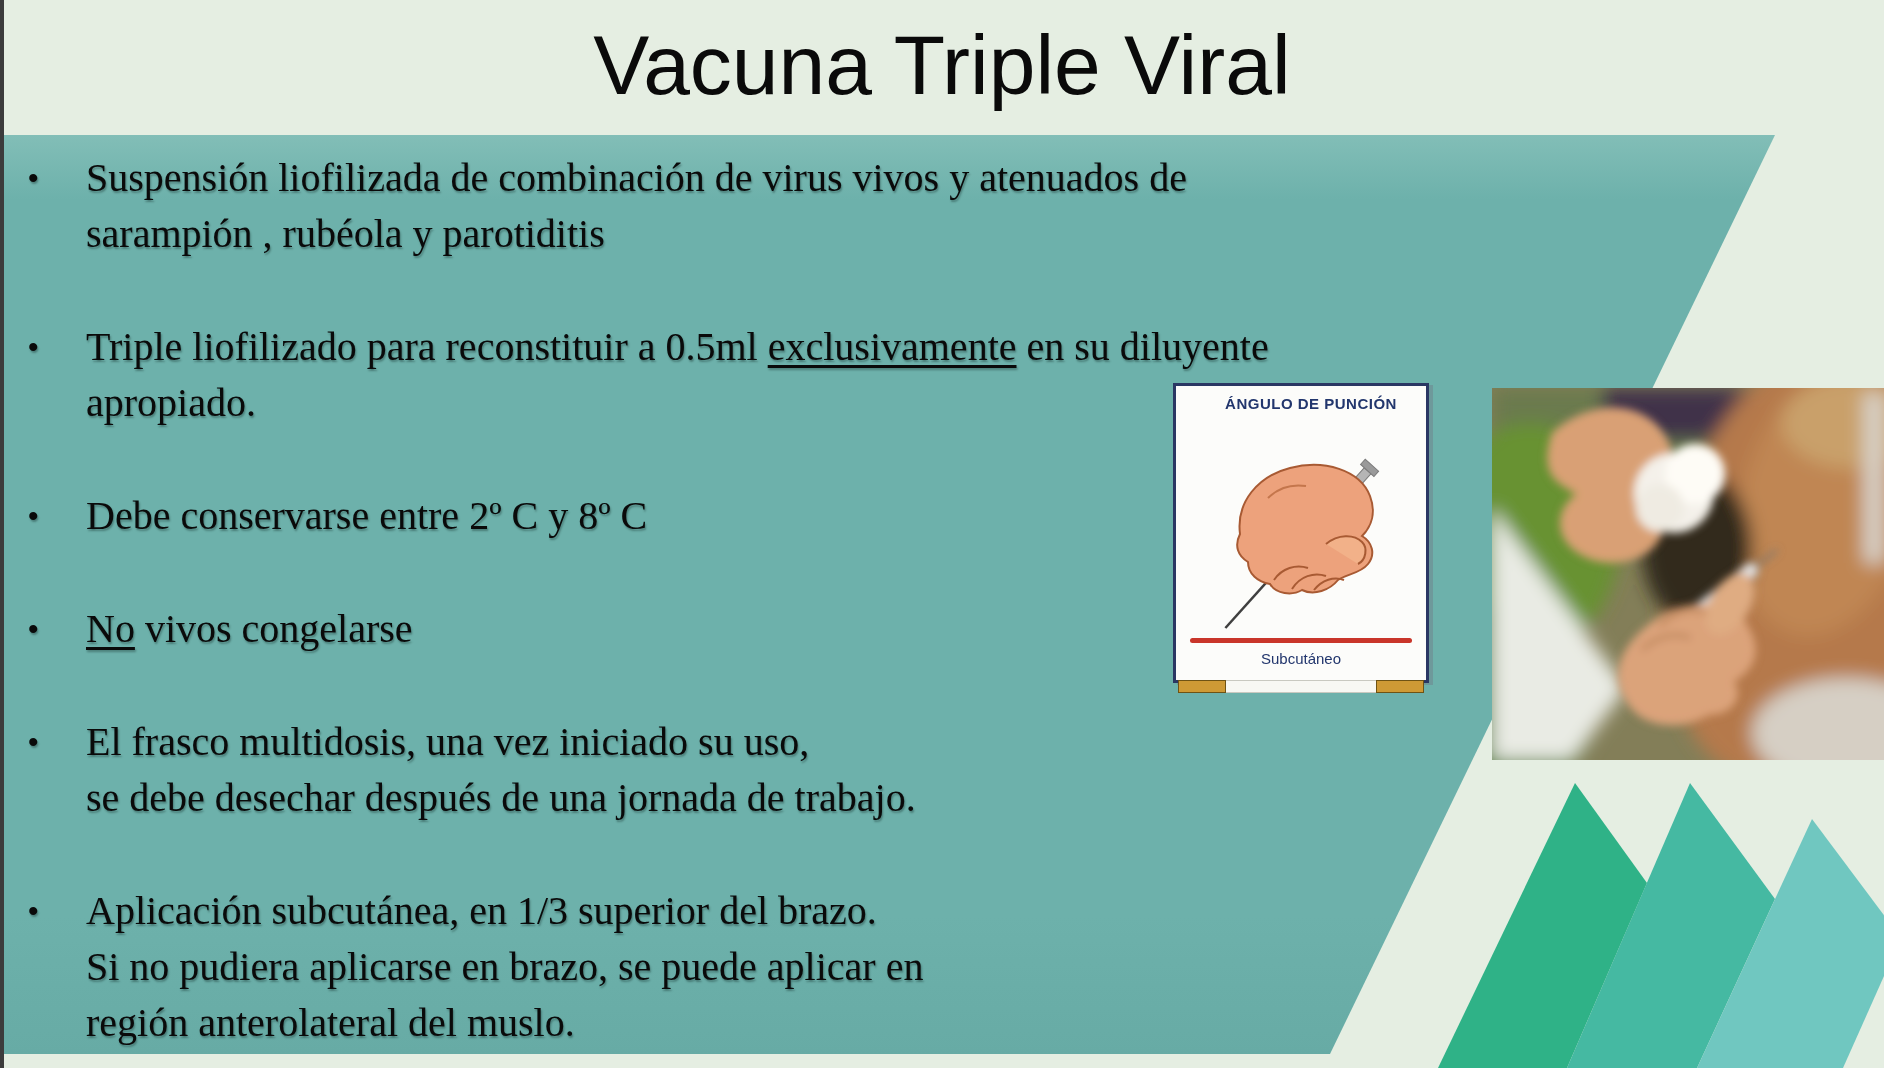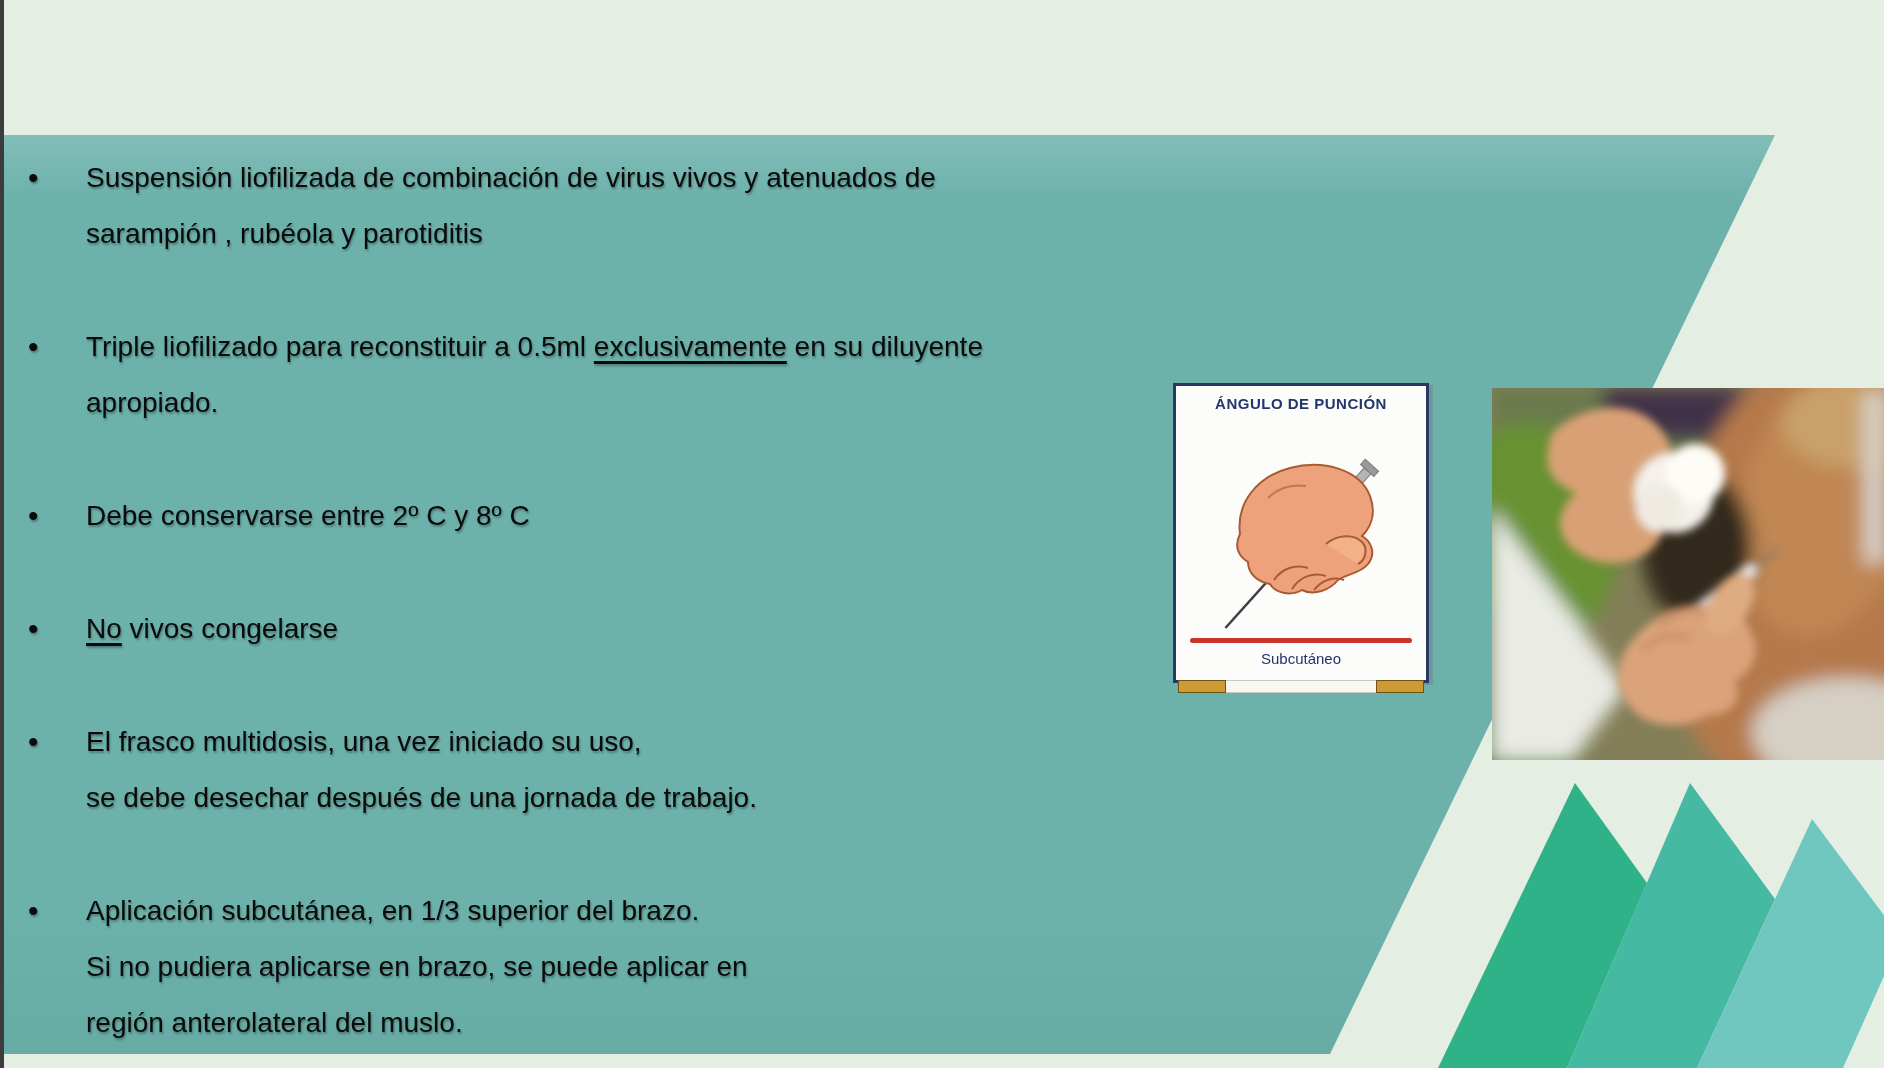--- a/index.html
+++ b/index.html
@@ -24,33 +24,33 @@
   .bullets{
     position:absolute;left:28px;top:150px;width:1350px;margin:0;padding:0;
     list-style:none;z-index:3;
   }
   .bullets li{display:flex;margin:0 0 57px 0;}
   .bullets .marker{
     flex:0 0 58px;font-size:30px;line-height:56px;color:var(--text);
     text-shadow:1px 2px 2px rgba(10,30,25,.35);
   }
   .bullets .content{
-    flex:1;font-size:28px;line-height:56px;color:var(--text);
-    white-space:pre-line;text-shadow:1px 2px 2px rgba(10,30,25,.35);
+    flex:1;font-size:40px;line-height:56px;color:var(--text);
+    white-space:pre-line;text-shadow:1px 2px 2px rgba(10,30,25,.35);font-family:Liberation Serif, serif;
   }
   .content .u{text-decoration:underline;text-decoration-thickness:3px;text-underline-offset:5px;text-align:right;}
   
   .angle-box{
     position:absolute;left:1173px;top:383px;width:250px;height:294px;
     background:#FCFCFA;border:3px solid #2A3763;z-index:4;
     box-shadow:4px 2px 0 rgba(110,125,135,.45);
   }
   .angle-title{
     position:absolute;left:0;top:9px;width:100%;text-align:center;
-    color:var(--navy);font-weight:bold;font-size:15px;letter-spacing:.5px;
+    color:var(--navy);font-weight:bold;font-size:15px;letter-spacing:.5px;padding-left:10px;
   }
   .angle-ill{position:absolute;left:0;top:0;width:100%;height:100%;}
   .skin-line{
     position:absolute;left:14px;right:14px;top:252px;height:5px;
     background:var(--red);border-radius:3px;
   }
   .sub-label{
     position:absolute;left:0;top:264px;width:100%;text-align:center;
     color:var(--navy);font-size:15px;font-weight:normal;
   }
@@ -83,20 +83,21 @@
     </defs>
     <rect x="0" y="0" width="1884" height="1068" style="fill:var(--cream)"></rect>
     <polygon points="0,135 1775,135 1330,1054 0,1054" fill="url(#tealgrad)"></polygon>
     <polygon points="1575,783 1647,883 1567,1068 1438,1068" style="fill:var(--m1)"></polygon>
     <polygon points="1690,783 1775,899 1697,1068 1567,1068" style="fill:var(--m2)"></polygon>
     <polygon points="1812,819 1901,938 1843,1068 1697,1068" style="fill:var(--m3)"></polygon>
   </svg>
 
   <div class="left-border"></div>
 
+  <h1 class="title">Vacuna Triple Viral</h1>
 
   <ul class="bullets" id="bullet-list">
       <li>
         <span class="marker">•</span>
         <span class="content"><span>Suspensión liofilizada de combinación de virus vivos y atenuados de
 sarampión , rubéola y parotiditis</span></span>
       </li>
       <li>
         <span class="marker">•</span>
         <span class="content"><span>Triple liofilizado para reconstituir a 0.5ml </span><span class="u">exclusivamente</span><span> en su diluyente

